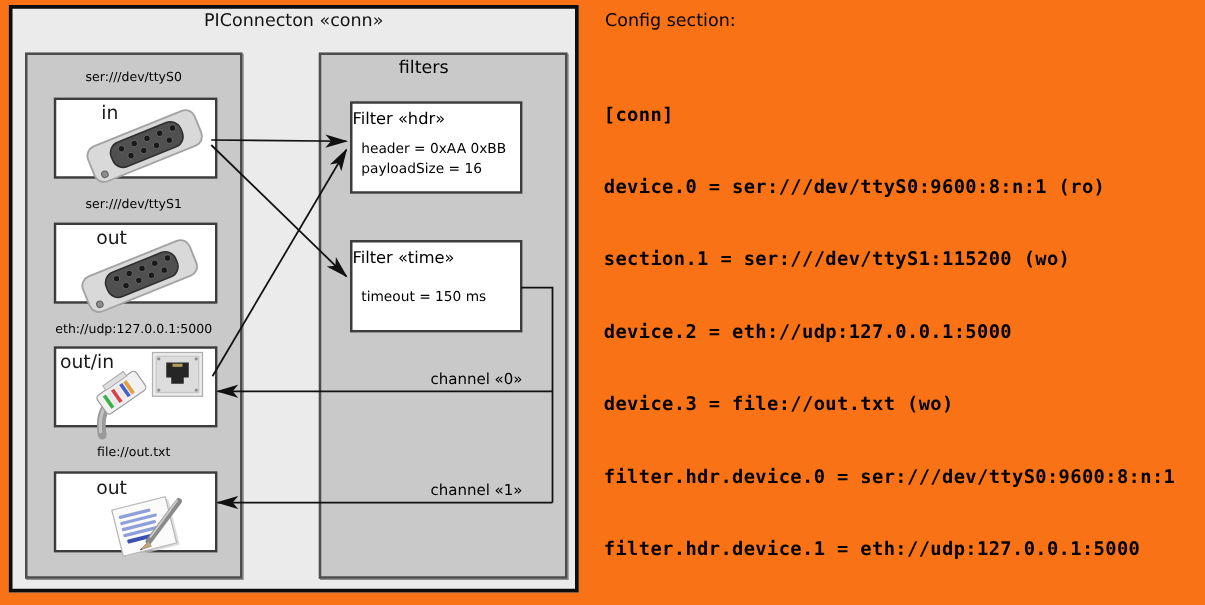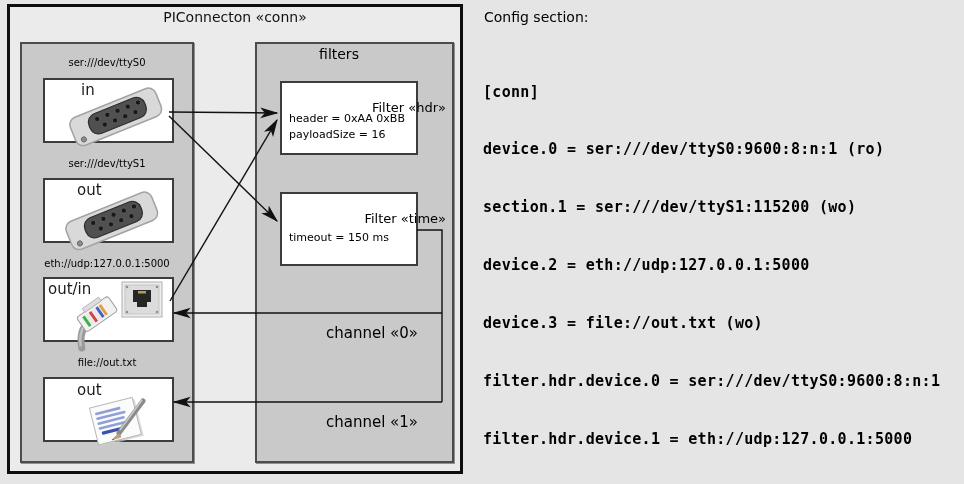--- a/index.html
+++ b/index.html
@@ -1,17 +1,17 @@
 <!DOCTYPE html>
 <html><head>
 <meta charset="utf-8">
 <title>PIConnecton diagram</title>
 <style>
   html,body{margin:0;padding:0;background:#fff;}
-  .stage{position:relative;width:964px;height:484px;background:#e5e5e5;
+  .stage{position:relative;width:964px;height:484px;background:#f97316;
          font-family:"DejaVu Sans", sans-serif;color:#000;overflow:hidden;}
   .abs{position:absolute;}
   
   .outer{left:7px;top:4px;width:456px;height:470px;background:#ebebeb;
          border:3px solid #0d0d0d;box-sizing:border-box;}
   .diagram-title{left:7px;top:9px;width:456px;text-align:center;
                  font-size:14px;color:#111;}
   
   .group{background:#c9c9c9;border:2px solid #4c4c4c;box-sizing:border-box;
          box-shadow:1px 1px 0 #8f8f8f;}
@@ -20,24 +20,24 @@
   .filters-label{left:255px;top:46px;width:168px;text-align:center;font-size:14px;}
   
   .devlabel{left:20px;width:174px;text-align:center;font-size:10px;white-space:nowrap;}
   
   .devbox{left:43px;width:131px;height:65px;background:#fff;
           border:2px solid #3c3c3c;box-sizing:border-box;}
   .dir{position:absolute;font-size:15px;color:#1a1a1a;white-space:nowrap;}
   
   .filterbox{left:280px;width:138px;height:74px;background:#fff;
              border:2px solid #3c3c3c;box-sizing:border-box;}
-  .filter-title{position:absolute;left:0;top:17px;width:100%;text-align:right;font-size:13px;padding-left:30px;}
+  .filter-title{position:absolute;left:0;top:5px;width:100%;text-align:left;font-size:13px;}
   .filter-props{position:absolute;left:7px;font-size:11px;line-height:16px;white-space:nowrap;}
   
-  .ch{left:280px;width:138px;text-align:right;font-size:15px;white-space:nowrap;margin-top:28px;}
+  .ch{left:280px;width:138px;text-align:right;font-size:12px;white-space:nowrap;}
   
   svg.wires{position:absolute;left:0;top:0;width:964px;height:484px;pointer-events:none;}
   
   .config-heading{left:484px;top:9px;font-family:"DejaVu Sans",sans-serif;
                   font-weight:normal;font-size:14px;}
   .config-lines{left:483px;top:44px;font-family:"DejaVu Sans Mono",monospace;
                 font-weight:bold;font-size:15px;line-height:19.3px;
                 letter-spacing:0.3px;white-space:pre;}
   .icon{position:absolute;overflow:visible;}
 </style>

